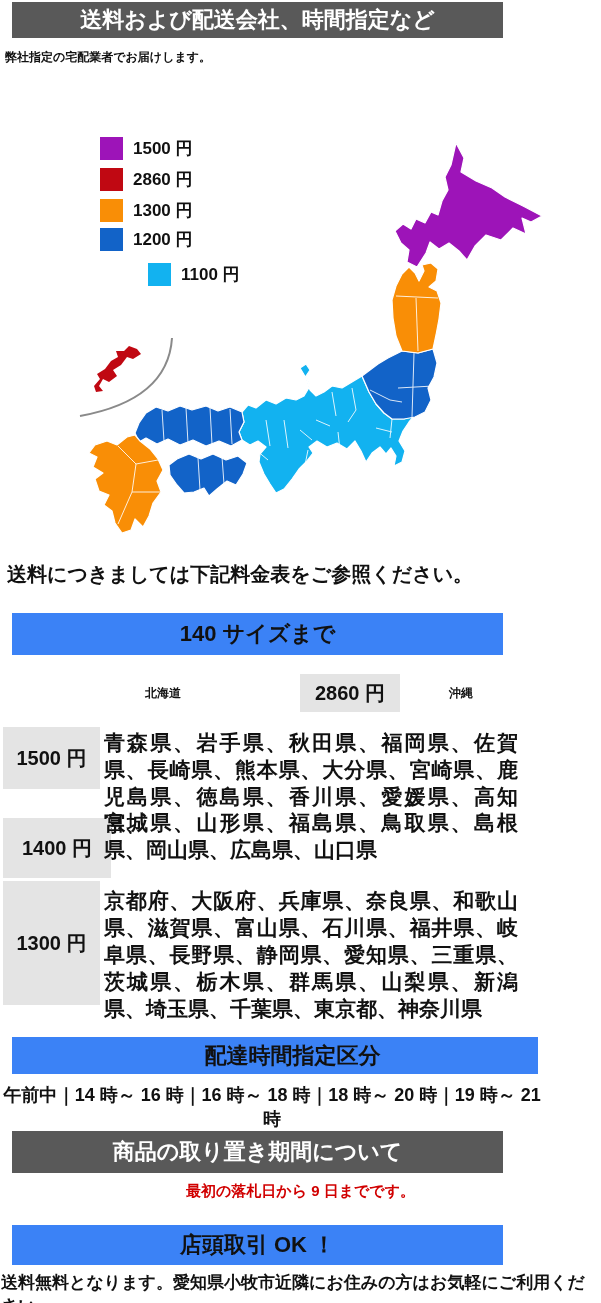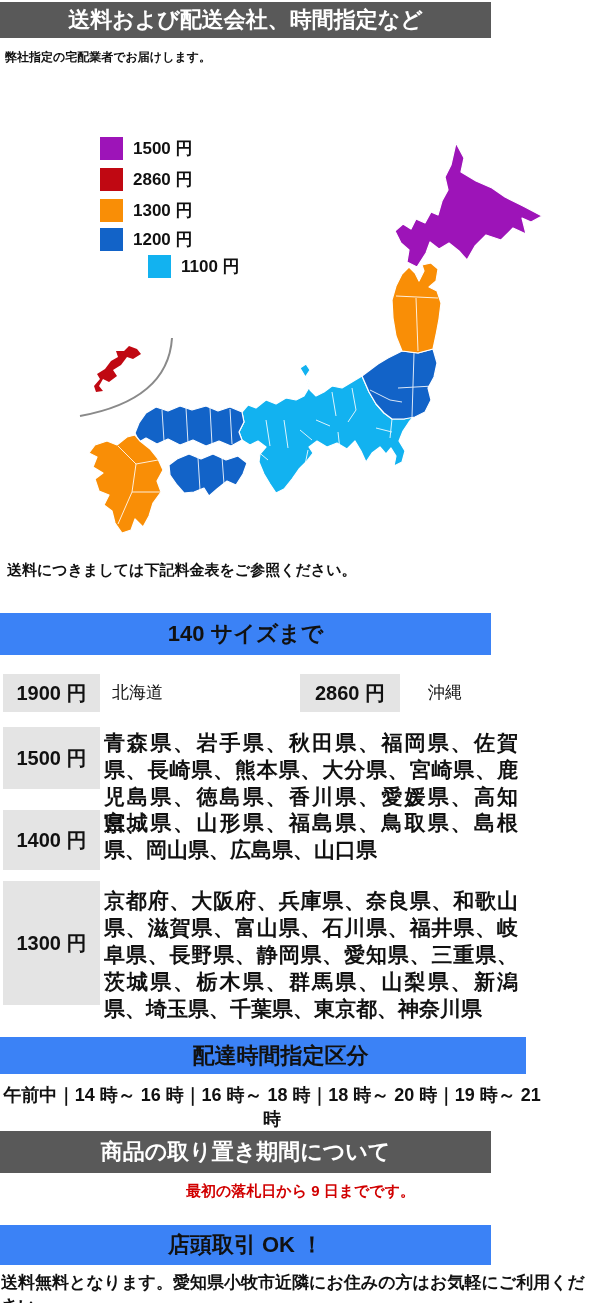--- a/index.html
+++ b/index.html
@@ -1,36 +1,36 @@
 <!DOCTYPE html>
 <html><head>
 <meta charset="utf-8">
 <style>
   html,body{margin:0;padding:0;}
   body{
     width:601px;height:1303px;background:#ffffff;position:relative;overflow:hidden;
     font-family:"Liberation Sans","DejaVu Sans",sans-serif;color:#111;
   }
   .abs{position:absolute;}
-  .bar{left:0;width:491px;text-align:center;font-weight:bold;}
+  .bar{left:12px;width:491px;text-align:center;font-weight:bold;}
   .bar-dark{background:#595959;color:#ffffff;font-size:22px;}
   .bar-light{background:#3b82f6;color:#111;font-size:22px;}
   .bar-title{display:block;}
   .intro{top:44px;left:5px;font-size:12px;font-weight:bold;line-height:27px;}
   .map-wrap{top:120px;left:0;width:601px;height:440px;}
   .legend-item{position:absolute;left:100px;height:23px;display:flex;align-items:center;}
   .legend-swatch{width:23px;height:23px;display:inline-block;flex:0 0 23px;}
   .legend-label{margin-left:10px;font-size:17px;font-weight:bold;white-space:nowrap;}
-  .ref-note{top:561px;left:7px;font-size:15px;font-weight:bold;}
+  .ref-note{top:561px;left:7px;font-size:20px;font-weight:bold;}
   .size-bar{top:613px;height:42px;line-height:42px;}
   .fee-row{position:absolute;left:0;width:601px;}
   .price-badge{position:absolute;left:3px;background:#e4e4e4;text-align:center;
     font-weight:bold;font-size:20px;color:#111;}
   .price-badge.small{width:97px;height:38px;line-height:38px;top:2px;}
-  .area-label{position:absolute;font-size:17px;font-weight:normal;line-height:38px;top:2px;}
+  .area-label{position:absolute;font-size:12px;font-weight:bold;line-height:38px;top:2px;margin-left:33px;}
   .area-list{position:absolute;left:104px;width:414px;font-size:21px;font-weight:bold;
     line-height:27px;text-align:justify;}
   .time-bar{top:1037px;height:37px;line-height:37px;padding-left:35px;}
   .time-row{top:1083px;left:0;width:544px;text-align:center;font-size:18px;font-weight:bold;}
   .hold-bar{top:1131px;height:42px;line-height:42px;}
   .hold-note{top:1182px;left:0;width:601px;text-align:center;font-size:15px;font-weight:bold;}
   .store-bar{top:1225px;height:40px;line-height:40px;}
   .store-note{top:1271px;left:1px;width:600px;font-size:17px;font-weight:bold;}
   svg{display:block;}
 </style>
@@ -106,48 +106,47 @@
       <span class="legend-label">2860 円</span>
     </div>
     <div class="legend-item" style="top:79px;">
       <span class="legend-swatch" style="background-color: rgb(249, 142, 6);"></span>
       <span class="legend-label">1300 円</span>
     </div>
     <div class="legend-item" style="top:108px;">
       <span class="legend-swatch" style="background-color: rgb(18, 99, 200);"></span>
       <span class="legend-label">1200 円</span>
     </div>
-    <div class="legend-item" style="top:135px;padding-left:48px;">
+    <div class="legend-item" style="top:143px;padding-left:48px;">
       <span class="legend-swatch" style="background-color: rgb(18, 178, 240);"></span>
       <span class="legend-label">1100 円</span>
     </div>
   </div>
 </div>
 
 <div class="abs ref-note">送料につきましては下記料金表をご参照ください。</div>
 
 <div class="abs bar bar-light size-bar">
   <span>140 サイズまで</span>
 </div>
 
 <div>
   <div class="fee-row" style="top:672px;height:44px;">
-    <span class="price-badge small" style="left:3px;">1900 円</span>
     <span class="area-label" style="left:112px;">北海道</span>
     <span class="price-badge small" style="left:300px;width:100px;">2860 円</span>
-    <span class="area-label" style="left:428px;">沖縄</span>
+    <span class="area-label" style="left:416px;">沖縄</span>
   </div>
 
   <div class="fee-row" style="top:727px;height:62px;">
     <span class="price-badge" style="width:97px;height:62px;line-height:62px;top:0;">1500 円</span>
     <div class="area-list" style="top:2px;">青森県、岩手県、秋田県、福岡県、佐賀県、長崎県、熊本県、大分県、宮崎県、鹿児島県、徳島県、香川県、愛媛県、高知県、</div>
   </div>
 
   <div class="fee-row" style="top:806px;height:60px;">
-    <span class="price-badge" style="width:97px;height:60px;line-height:60px;top:4px;">1400 円</span>
+    <span class="price-badge" style="width:108px;height:60px;line-height:60px;top:12px;">1400 円</span>
     <div class="area-list" style="top:3px;">宮城県、山形県、福島県、鳥取県、島根県、岡山県、広島県、山口県</div>
   </div>
 
   <div class="fee-row" style="top:881px;height:124px;">
     <span class="price-badge" style="width:97px;height:124px;line-height:124px;top:0;">1300 円</span>
     <div class="area-list" style="top:6px;">京都府、大阪府、兵庫県、奈良県、和歌山県、滋賀県、富山県、石川県、福井県、岐阜県、長野県、静岡県、愛知県、三重県、茨城県、栃木県、群馬県、山梨県、新潟県、埼玉県、千葉県、東京都、神奈川県</div>
   </div>
 </div>
 
 <div class="abs bar bar-light time-bar">

